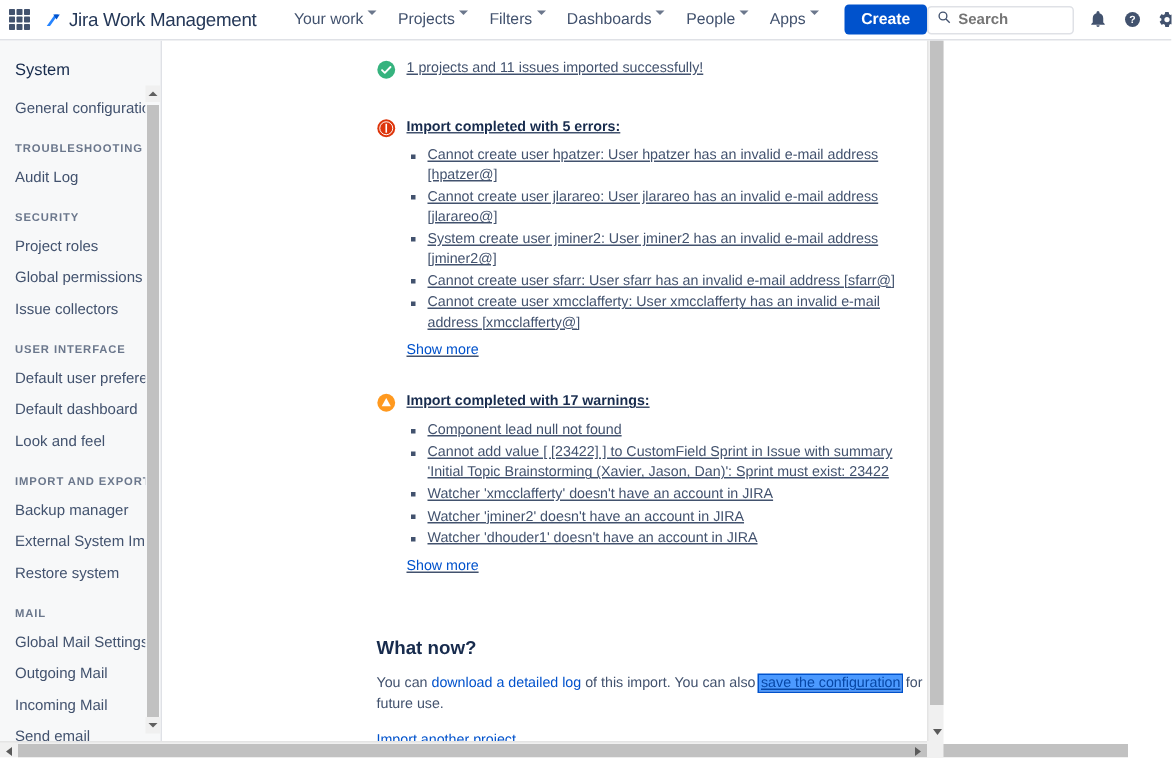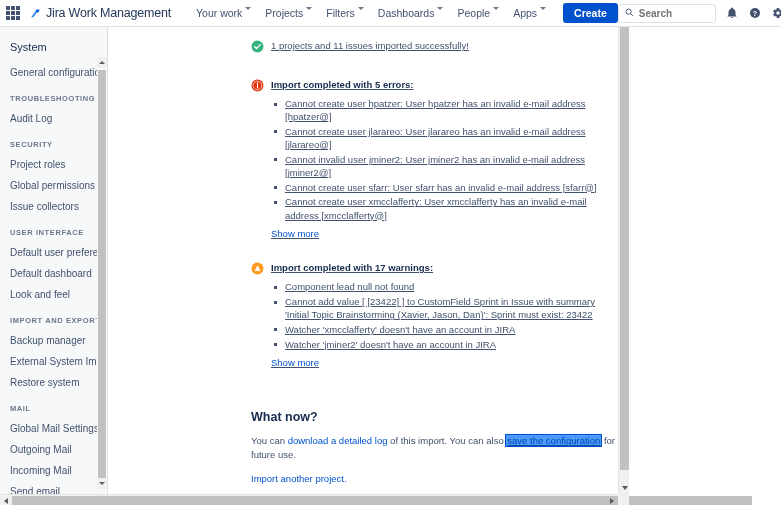--- a/index.html
+++ b/index.html
@@ -282,21 +282,21 @@
             <circle cx="12" cy="12" r="11" fill="#de350b"></circle>
             <circle cx="12" cy="12" r="8" fill="none" stroke="#fff" stroke-width="1.2"></circle>
             <rect x="11" y="6.5" width="2" height="11" fill="#fff"></rect>
           </svg>
         </span>
         <div style="flex:1; min-width:0; padding-right:13px;">
           <div class="sec-title">Import completed with 5 errors:</div>
           <ul class="issues">
             <li>Cannot create user hpatzer: User hpatzer has an invalid e-mail address [hpatzer@]</li>
             <li>Cannot create user jlarareo: User jlarareo has an invalid e-mail address [jlarareo@]</li>
-            <li>Cannot invalid user jminer2: User jminer2 has an invalid e-mail address [jminer2@]</li>
+            <li>System create user jminer2: User jminer2 has an invalid e-mail address [jminer2@]</li>
             <li>Cannot create user sfarr: User sfarr has an invalid e-mail address [sfarr@]</li>
             <li>Cannot create user xmcclafferty: User xmcclafferty has an invalid e-mail address [xmcclafferty@]</li>
           </ul>
           <div class="showmore">
             <span>Show more</span>
           </div>
         </div>
       </div>
 
       <div class="block" style="padding-top:22px;">
@@ -306,20 +306,21 @@
             <path d="M12 6.2l5.6 10.2H6.4z" fill="#fff"></path>
           </svg>
         </span>
         <div style="flex:1; min-width:0; padding-right:13px;">
           <div class="sec-title">Import completed with 17 warnings:</div>
           <ul class="issues">
             <li>Component lead null not found</li>
             <li>Cannot add value [ [23422] ] to CustomField Sprint in Issue with summary 'Initial Topic Brainstorming (Xavier, Jason, Dan)': Sprint must exist: 23422</li>
             <li>Watcher 'xmcclafferty' doesn't have an account in JIRA</li>
             <li>Watcher 'jminer2' doesn't have an account in JIRA</li>
+            <li>Watcher 'dhouder1' doesn't have an account in JIRA</li>
           </ul>
           <div class="showmore">
             <span>Show more</span>
           </div>
         </div>
       </div>
 
       <div class="whatnow">
         <h2>What now?</h2>
         <p><span>You can </span><a class="lnk">download a detailed log</a><span> of this import. You can also </span><a class="lnk focused">save the configuration</a><span> for future use.</span></p>

